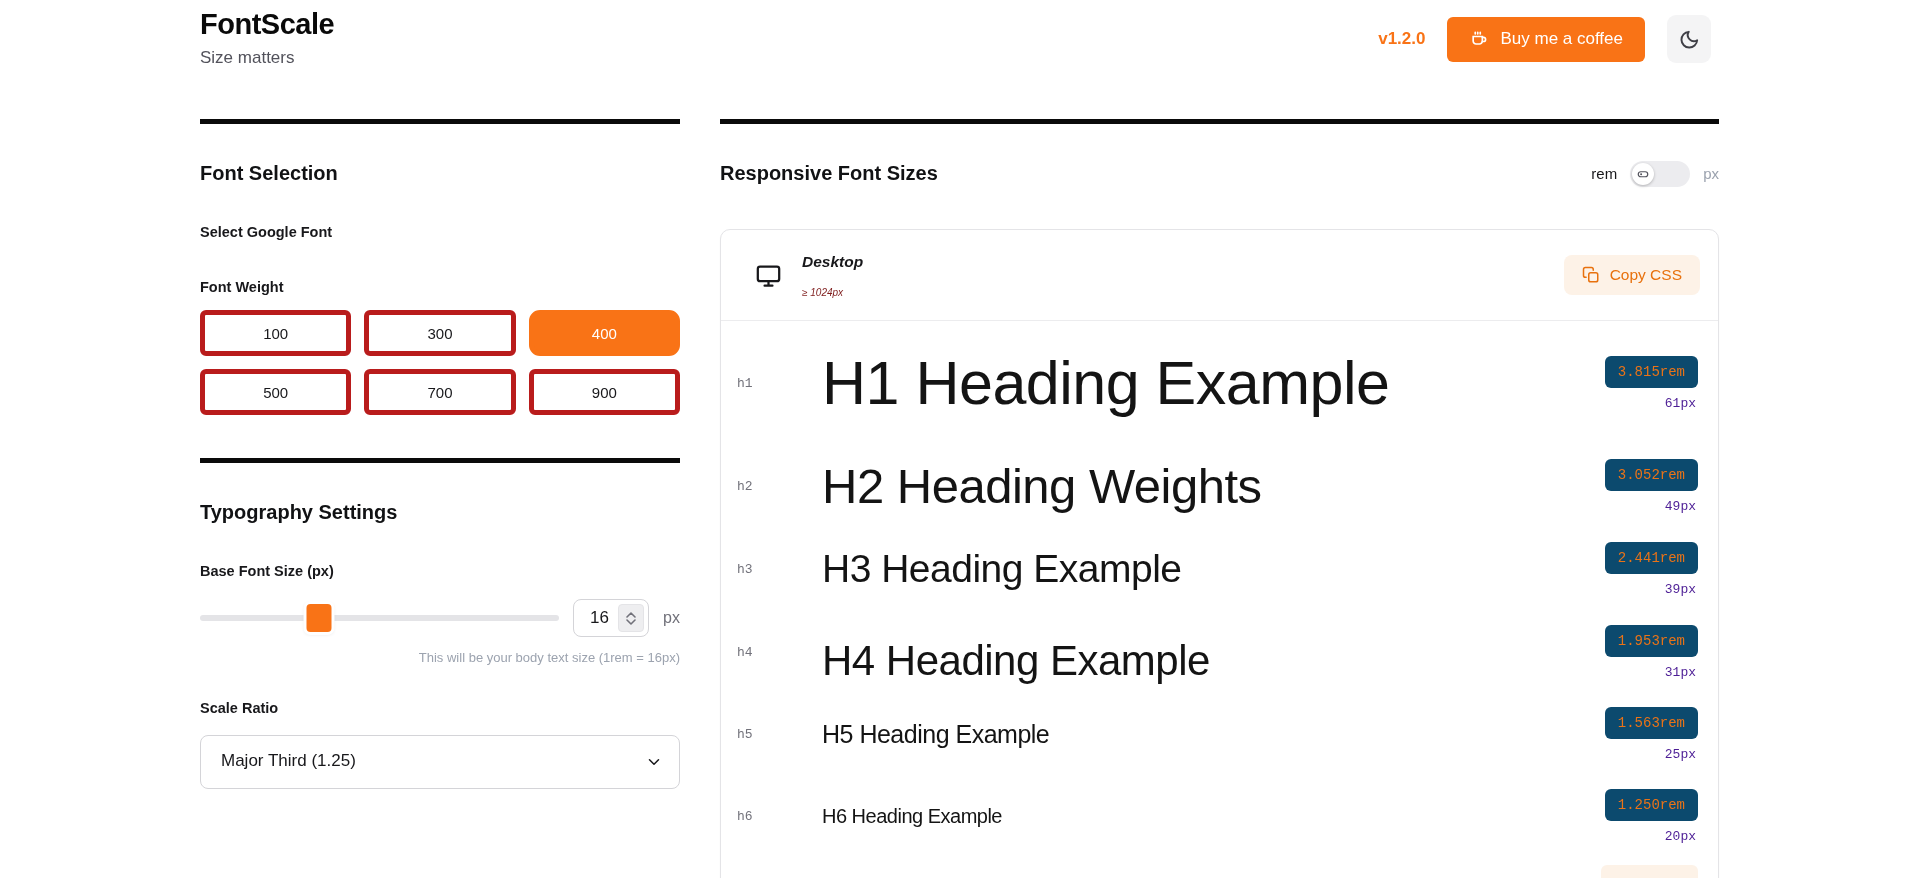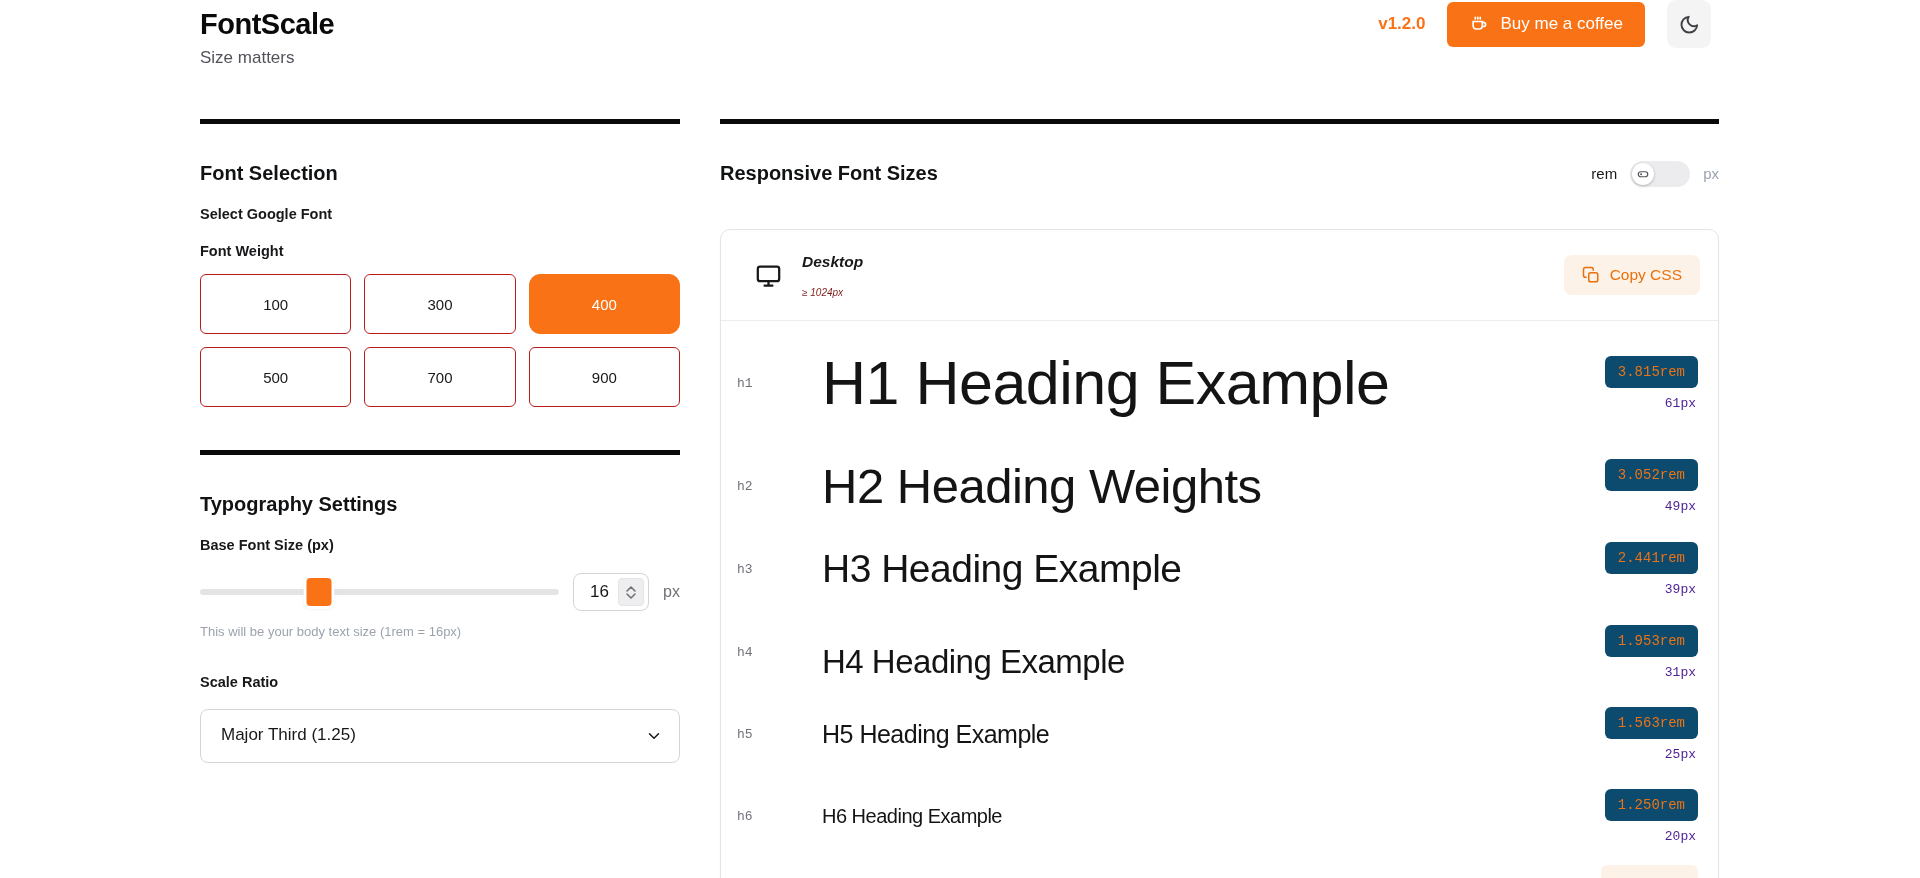--- a/index.html
+++ b/index.html
@@ -4,65 +4,65 @@
 <style>
   * { margin:0; padding:0; box-sizing:border-box; }
   html,body { width:1920px; height:878px; overflow:hidden; background:#ffffff;
     font-family:"Liberation Sans", sans-serif; color:#18181b; }
   .page { position:relative; width:1920px; height:878px; }
 
   
   .brand { position:absolute; left:200px; top:8px; }
   .brand-title { font-size:29px; font-weight:700; letter-spacing:-0.5px; color:#0a0a0a; }
   .brand-sub { font-size:17px; color:#52525b; margin-top:7px; }
-  .header-right { position:absolute; top:0; right:209px; display:flex; align-items:center; gap:22px; }
+  .header-right { position:absolute; top:15px; right:209px; display:flex; align-items:center; gap:22px; }
   .version { font-size:17px; font-weight:700; color:#f97316; }
   .coffee-btn { display:flex; align-items:center; gap:11px; height:45px; padding:0 22px;
     background:#f97316; border:none; border-radius:6px; color:#fff; font-size:17px;
     font-family:inherit; cursor:pointer; }
   .theme-btn { width:44px; height:48px; border:none; border-radius:9px; background:#f4f4f5;
     display:flex; align-items:center; justify-content:center; cursor:pointer; }
 
   
   .content { position:absolute; top:119px; left:200px; right:201px; display:flex; gap:40px; }
   .left-col { width:480px; flex:none; }
   .right-col { flex:1; min-width:0; }
   .divider { height:5px; background:#0a0a0a; }
 
   .section-title { font-size:20px; font-weight:700; color:#111214; margin-top:36px; line-height:27px; }
-  .field-label { font-size:14.5px; font-weight:700; color:#18181b; margin-top:17px; line-height:20px; }
+  .field-label { font-size:14.5px; font-weight:700; color:#18181b; margin-top:35px; line-height:20px; }
 
   
   .font-select { position:relative; margin-top:14px; border:1px solid #d4d4d8; border-radius:8px;
     padding:16px 48px 16px 20px; height:94px; cursor:pointer; background:#fff; }
   .font-name { font-size:19px; color:#18181b; }
   .font-meta { font-size:15px; color:#71717a; margin-top:7px; }
   .font-select .chev { position:absolute; right:16px; top:24px; }
 
   
   .weight-grid { display:grid; grid-template-columns:repeat(3,1fr); gap:13px; margin-top:13px; }
-  .weight-btn { height:60px; background:#fff; border:1px solid #b91c1c; border-radius:6px;
+  .weight-btn { height:46px; background:#fff; border:5px solid #b91c1c; border-radius:6px;
     font-size:15px; color:#18181b; font-family:inherit; cursor:pointer; }
   .weight-btn.selected { background:#f97316; border-color:#f97316; color:#fff;border-radius:11px; }
   .divider.d2 { margin-top:43px; }
 
   
   .slider-row { display:flex; align-items:center; gap:14px; margin-top:18px; height:38px; }
   .slider { position:relative; flex:1; height:6px; border-radius:3px; background:#e4e4e7; cursor:pointer; }
   .slider-thumb { position:absolute; left:33%; top:50%; transform:translate(-50%,-50%);
     width:25px; height:28px; background:#f97316; border-radius:4px;
     box-shadow:0 0 0 3px #ffffff, 0 1px 4px rgba(0,0,0,.25); cursor:grab; }
   .num-wrap { position:relative; flex:none; }
   .num-input { width:76px; height:38px; border:1px solid #d4d4d8; border-radius:8px;
     font-size:17px; font-family:inherit; color:#18181b; padding:0 32px 0 16px; outline:none; }
   .stepper { position:absolute; right:5px; top:5px; bottom:5px; width:26px; background:#eeeef0;
     border:1px solid #e4e4e7; border-radius:4px; display:flex; flex-direction:column;
     align-items:center; justify-content:center; gap:1px; cursor:pointer; }
   .unit { font-size:16px; color:#71717a; }
-  .hint { font-size:13px; color:#9ca3af; margin-top:12px; line-height:18px; }
+  .hint { font-size:13px; color:#9ca3af; margin-top:12px; line-height:18px;text-align:right; }
 
   .ratio-select { position:relative; margin-top:17px; border:1px solid #d4d4d8; border-radius:8px;
     height:54px; padding:15px 48px 0 20px; font-size:17px; color:#18181b; cursor:pointer; background:#fff; }
   .ratio-select .chev { position:absolute; right:16px; top:17px; }
 
   
   .main-title-row { display:flex; align-items:center; justify-content:space-between; margin-top:36px; }
   .unit-toggle { display:flex; align-items:center; gap:13px; }
   .ut-label { font-size:15px; }
   .ut-label.active { color:#18181b; }
@@ -251,21 +251,21 @@
         <div class="row r2">
           <span class="row-tag">h3</span>
           <span class="row-heading" style="font-size: 39px;">H3 Heading Example</span>
           <span class="row-meta">
             <span class="rem-badge">2.441rem</span>
             <span class="px-label">39px</span>
           </span>
         </div>
         <div class="row r3">
           <span class="row-tag">h4</span>
-          <span class="row-heading" style="font-size: 33px; margin-top: 19px;">H4 Heading Example</span>
+          <span class="row-heading" style="font-size: 42px; margin-top: 19px;">H4 Heading Example</span>
           <span class="row-meta">
             <span class="rem-badge">1.953rem</span>
             <span class="px-label">31px</span>
           </span>
         </div>
         <div class="row r4">
           <span class="row-tag">h5</span>
           <span class="row-heading" style="font-size: 25px;">H5 Heading Example</span>
           <span class="row-meta">
             <span class="rem-badge">1.563rem</span>

